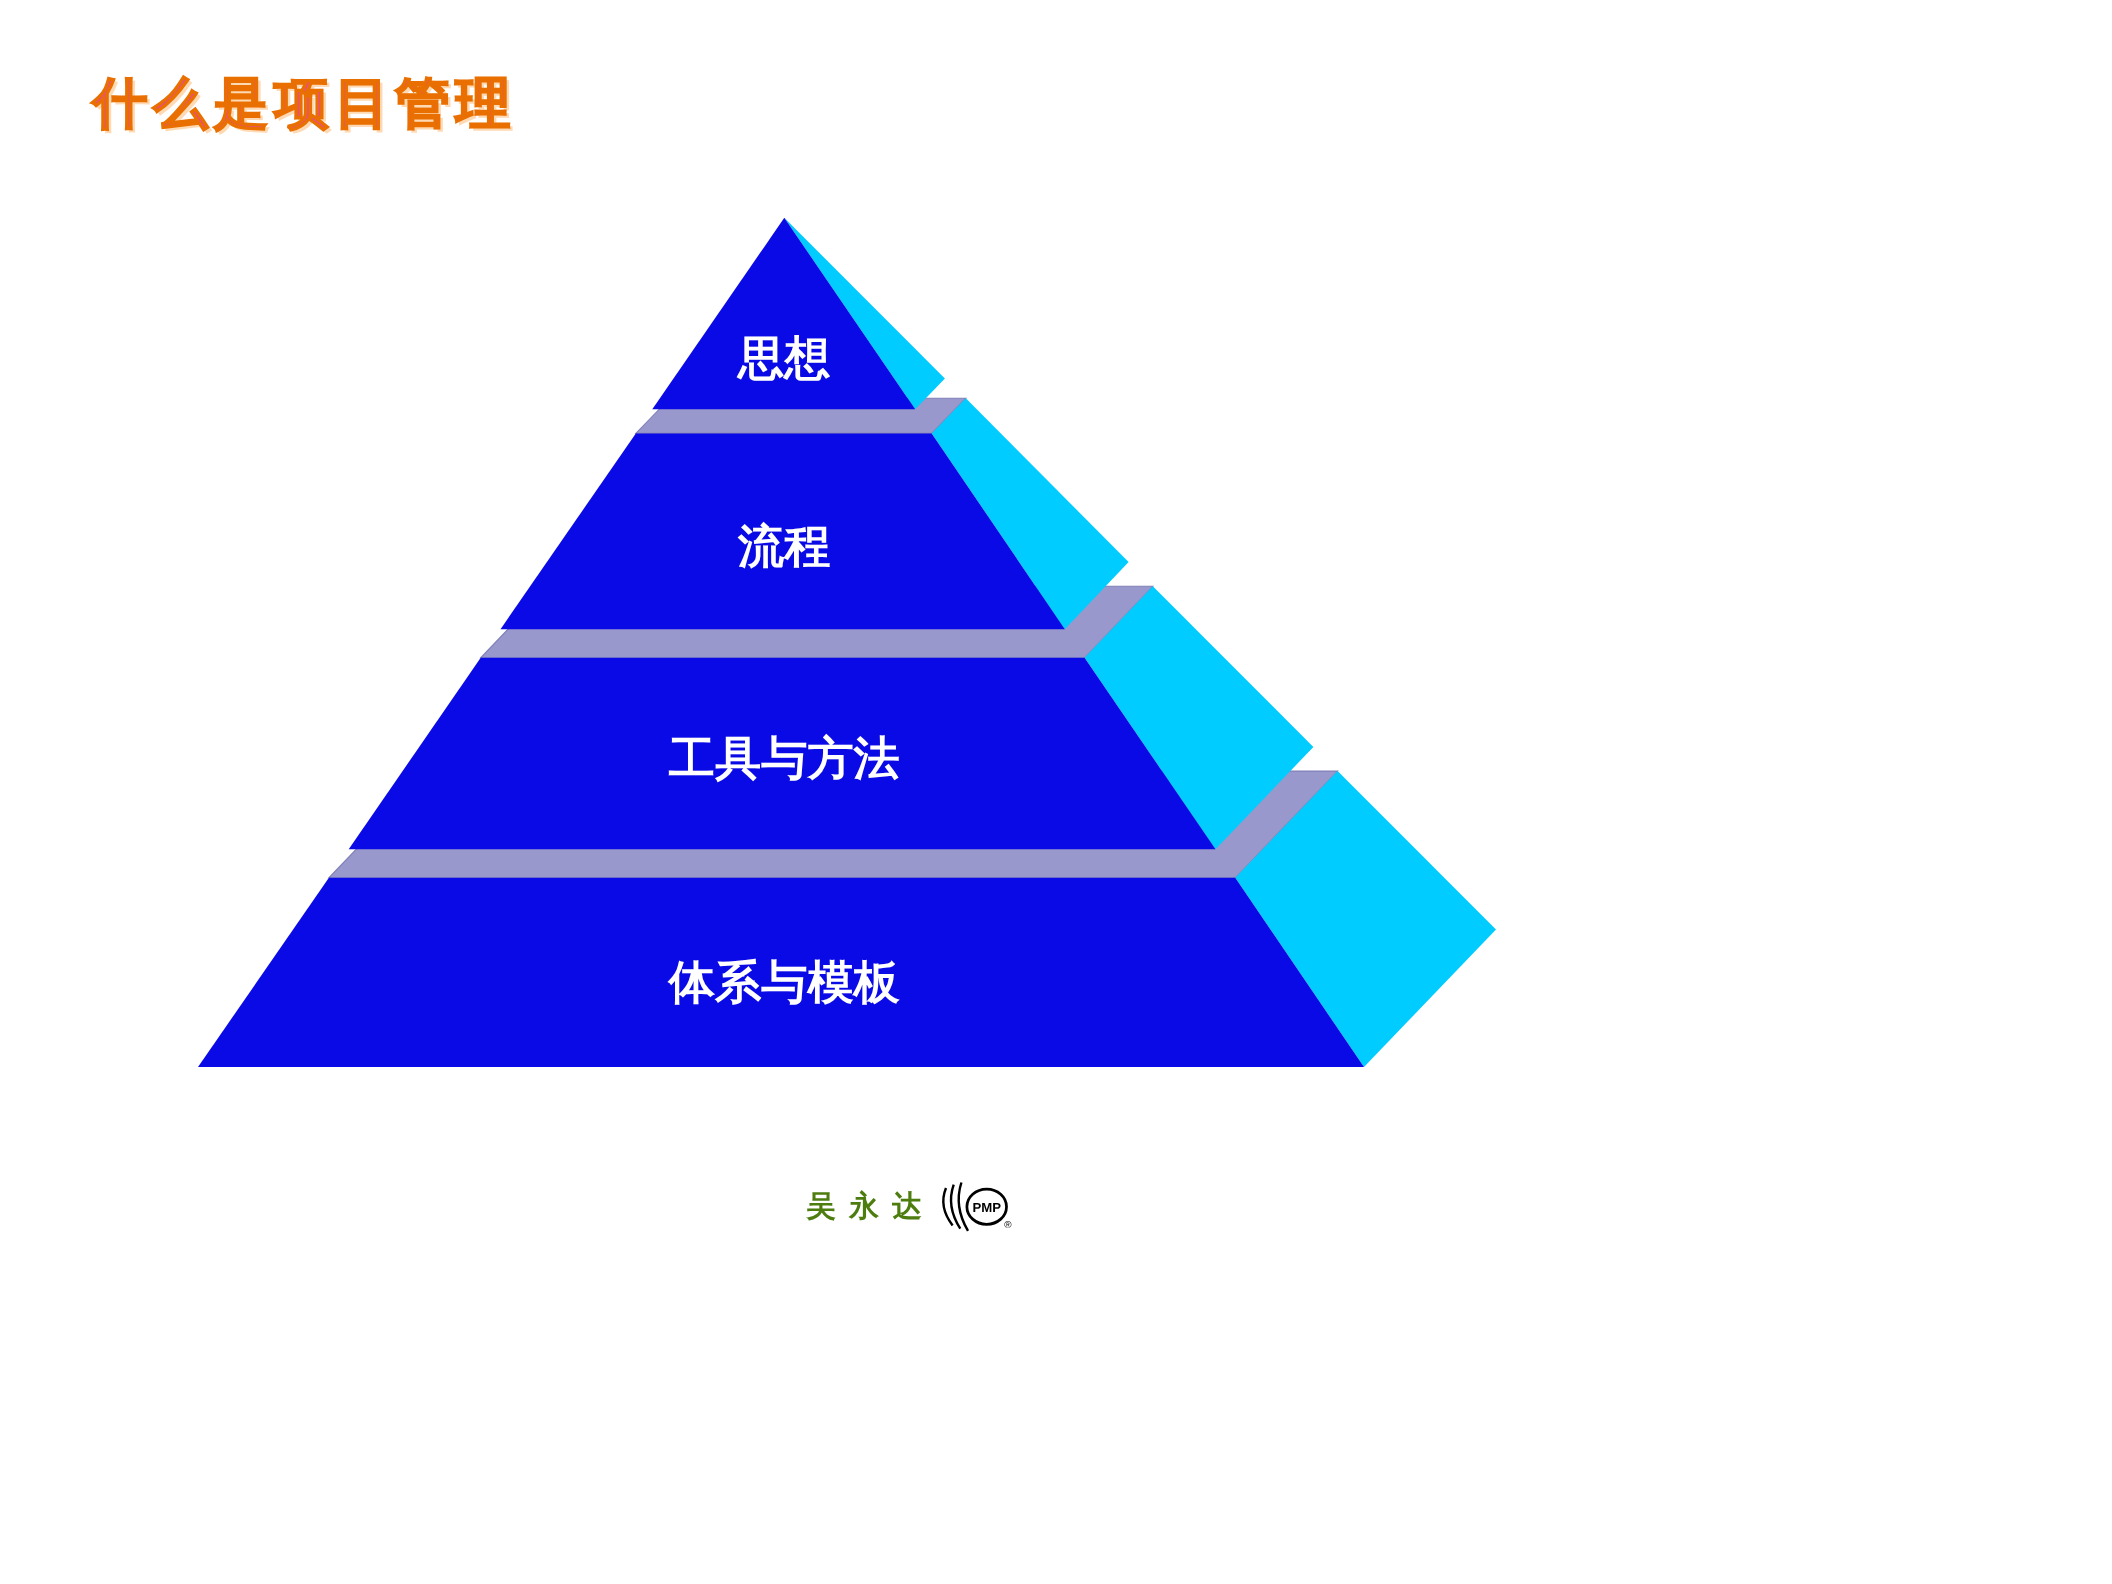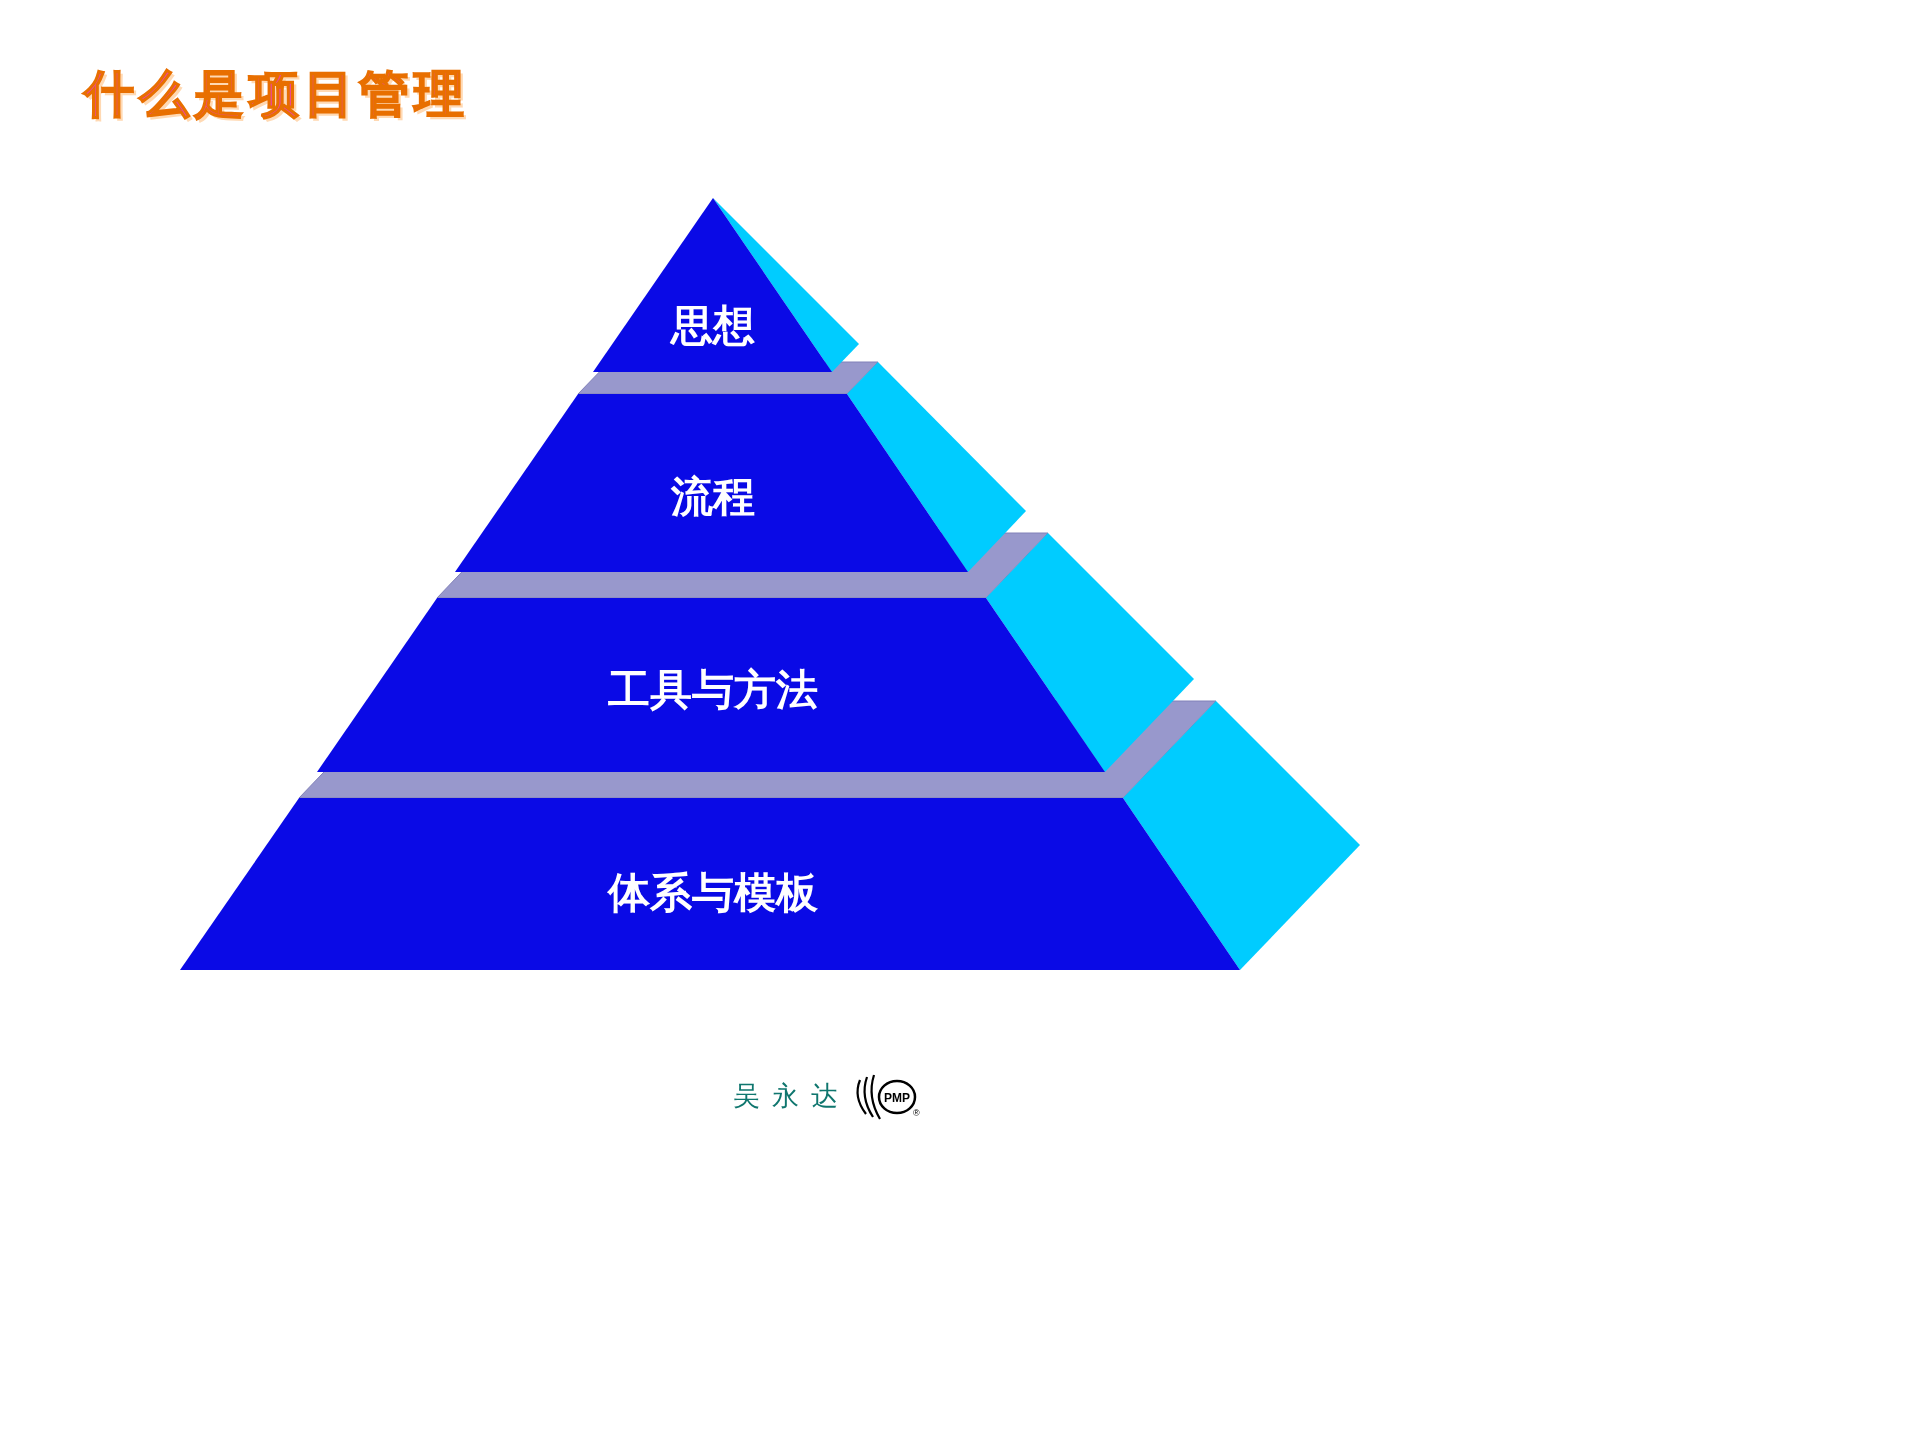--- a/index.html
+++ b/index.html
@@ -37,23 +37,23 @@
     font-size: 42px;
     font-weight: bold;
     fill: #ffffff;
   }
   .footer-author {
     position: absolute;
     left: 733px;
     top: 1078px;
     font-family: "Liberation Serif", serif;
     font-size: 27px;
-    font-weight: normal;
+    font-weight: bold;
     letter-spacing: 12px;
-    color: #0f766e;
+    color: #4d7c0f;
     white-space: nowrap;
   }
   .pmp-logo {
     position: absolute;
     left: 850px;
     top: 1072px;
   }
 </style>
 </head>
 <body>

